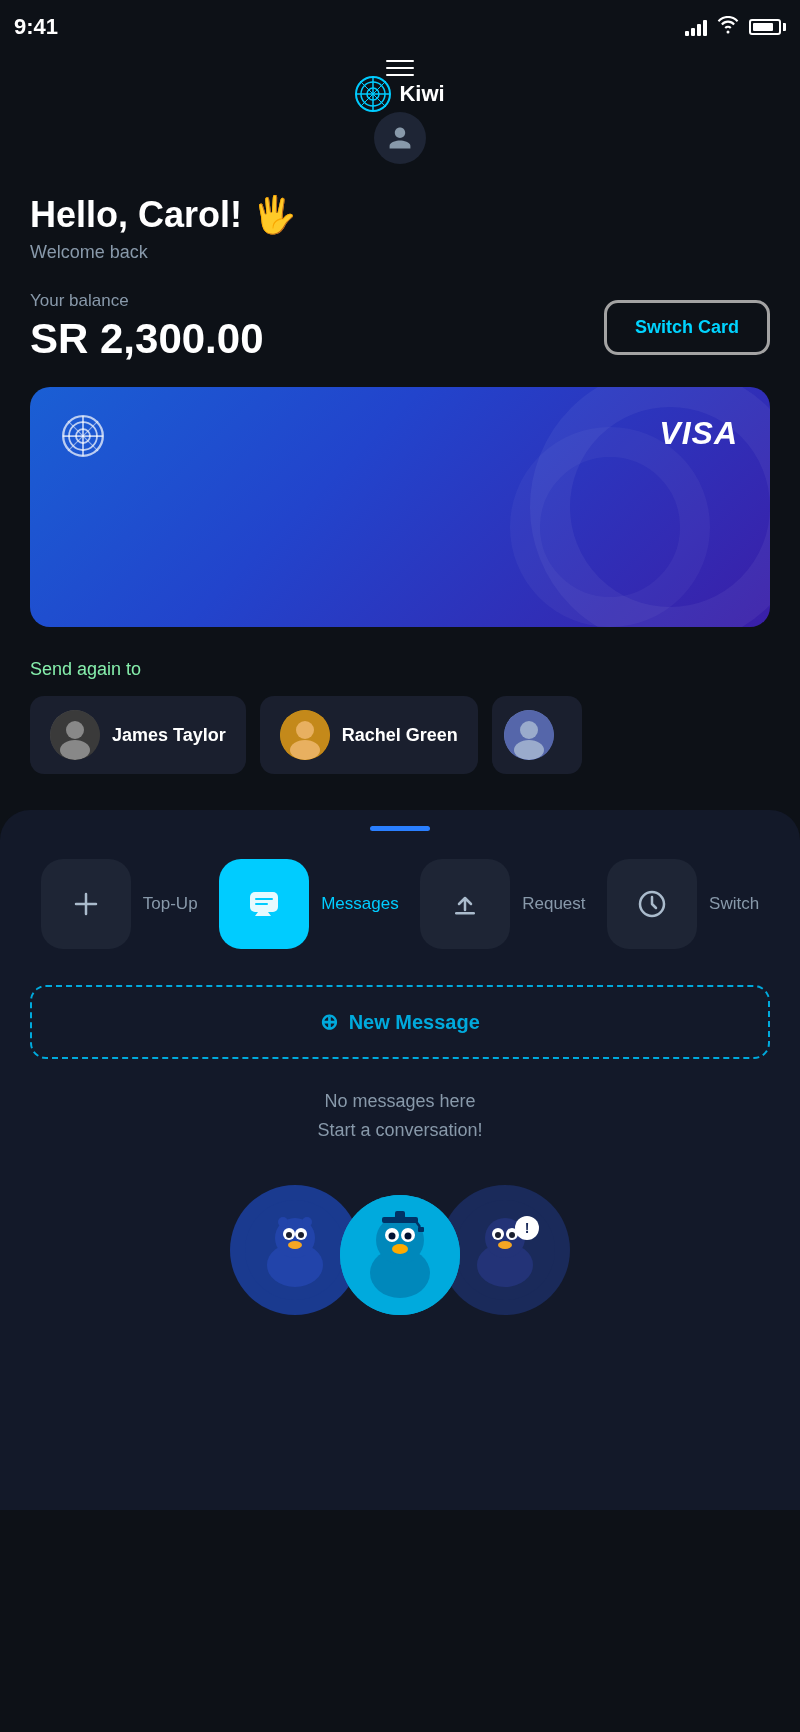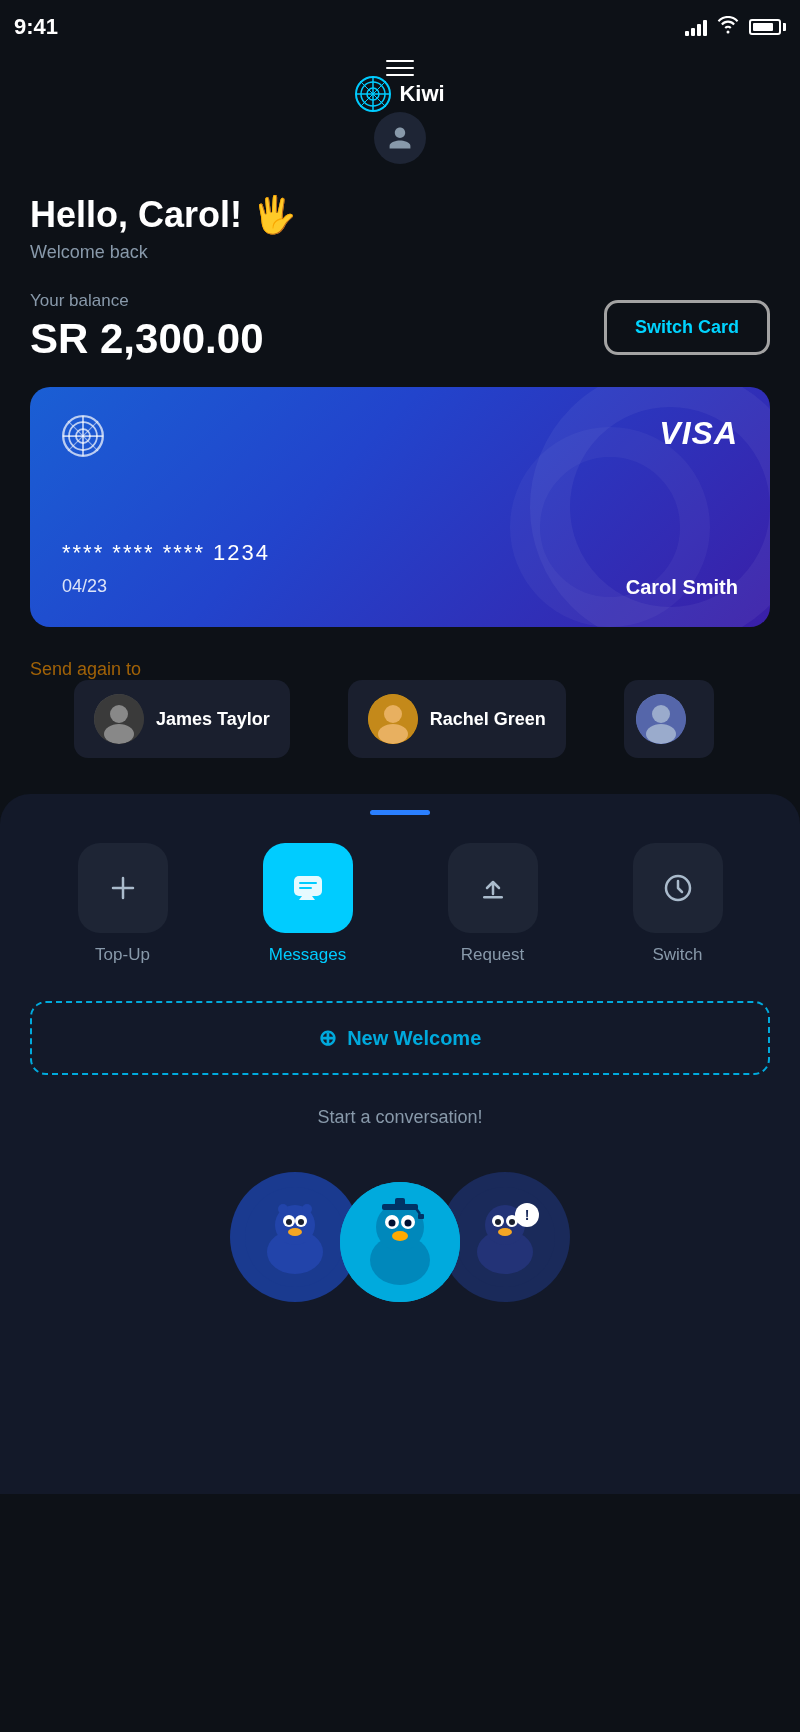--- a/index.html
+++ b/index.html
@@ -229,39 +229,39 @@
     }
     .card-name {
       font-size: 20px;
       color: #fff;
       font-weight: 600;
     }
 
     
     .send-again-label {
       font-size: 18px;
-      color: #a16207;
+      color: #86efac;
+      margin-bottom: 16px;
     }
     .send-again-list {
       display: flex;
       gap: 14px;
       overflow: hidden;
       margin-bottom: 0;
     }
     .send-again-item {
       display: flex;
       align-items: center;
       gap: 12px;
       background: #1a1f2e;
       border-radius: 14px;
       padding: 14px 20px;
       min-width: 200px;
       cursor: pointer;
       flex-shrink: 0;
-      margin-left: 44px;
     }
     .send-again-item:last-child {
       min-width: 80px;
       overflow: hidden;
     }
     .avatar-circle {
       width: 50px;
       height: 50px;
       border-radius: 50%;
       overflow: hidden;
@@ -299,21 +299,21 @@
     }
 
     
     .action-buttons {
       display: flex;
       justify-content: space-around;
       margin-bottom: 36px;
     }
     .action-btn-wrap {
       display: flex;
-      flex-direction: column;
+      flex-direction: row;
       align-items: center;
       gap: 12px;
     }
     .action-btn {
       width: 90px;
       height: 90px;
       border-radius: 22px;
       background: #1e2535;
       display: flex;
       align-items: center;
@@ -467,27 +467,20 @@
         <circle cx="18" cy="18" r="17" fill="none" stroke="rgba(255,255,255,0.7)" stroke-width="2"></circle>
         <circle cx="18" cy="18" r="12" fill="none" stroke="rgba(255,255,255,0.7)" stroke-width="1.5"></circle>
         <circle cx="18" cy="18" r="6" fill="none" stroke="rgba(255,255,255,0.7)" stroke-width="1.5"></circle>
         <line x1="18" y1="1" x2="18" y2="35" stroke="rgba(255,255,255,0.7)" stroke-width="1.5"></line>
         <line x1="1" y1="18" x2="35" y2="18" stroke="rgba(255,255,255,0.7)" stroke-width="1.5"></line>
         <line x1="5" y1="5" x2="31" y2="31" stroke="rgba(255,255,255,0.5)" stroke-width="1"></line>
         <line x1="31" y1="5" x2="5" y2="31" stroke="rgba(255,255,255,0.5)" stroke-width="1"></line>
       </svg>
       <span class="card-visa">VISA</span>
     </div>
-    <div class="card-bottom">
-      <div class="card-number">**** **** **** 1234</div>
-      <div class="card-meta">
-        <span class="card-expiry">04/23</span>
-        <span class="card-name">Carol Smith</span>
-      </div>
-    </div>
   </div>
 
   <div class="send-again-label">Send again to</div>
   <div class="send-again-list">
     <div class="send-again-item">
       <div class="avatar-circle avatar-james">
         <svg width="50" height="50" viewBox="0 0 50 50" style="border-radius:50%">
           <circle cx="25" cy="25" r="25" fill="#3a3a3a"></circle>
           <circle cx="25" cy="20" r="9" fill="#888"></circle>
           <ellipse cx="25" cy="40" rx="15" ry="10" fill="#888"></ellipse>
@@ -557,24 +550,25 @@
           <circle cx="16" cy="16" r="12" stroke="#aabbcc" stroke-width="2.5"></circle>
           <path d="M16 9v7l4 4" stroke="#aabbcc" stroke-width="2.5" stroke-linecap="round" stroke-linejoin="round"></path>
         </svg>
       </button>
       <span class="action-label">Switch</span>
     </div>
   </div>
 
   <button class="new-message-btn">
     <span style="font-size:22px;">⊕</span>
-    <span>New Welcome</span>
+    <span>New Message</span>
   </button>
 
   <div class="empty-state">
+    <div>No messages here</div>
     <div>Start a conversation!</div>
   </div>
 
   <div class="mascots">
     <div class="mascot mascot-1">
       <svg width="100" height="100" viewBox="0 0 100 100">
         <circle cx="50" cy="50" r="50" fill="#1a3a8f"></circle>
 
         <ellipse cx="50" cy="65" rx="28" ry="22" fill="#2244aa"></ellipse>
         <circle cx="50" cy="38" r="20" fill="#2244aa"></circle>

